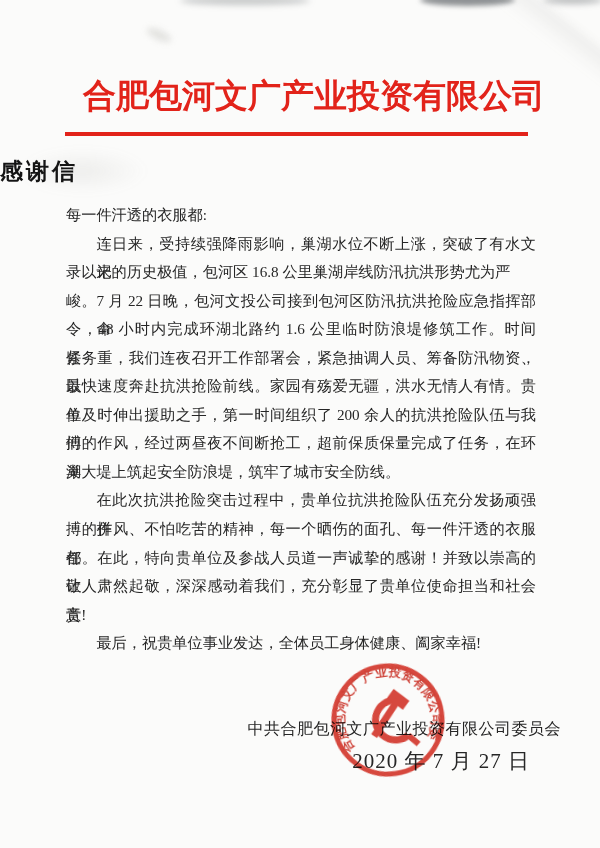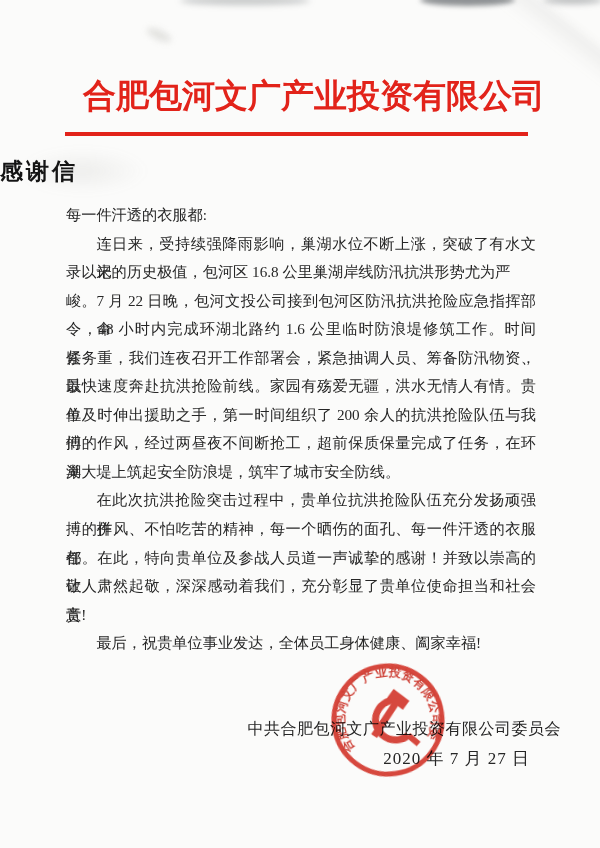--- a/index.html
+++ b/index.html
@@ -41,21 +41,21 @@
   .bline { height:28.55px; }
   .bline.fill { text-align:justify; text-align-last:justify; }
   .bline.indent { padding-left:30.4px; }
   
   .committee {
     position:absolute; top:719px; right:67px;
     font-size:16px; letter-spacing:0.5px; color:#262626; white-space:nowrap;
   }
   .sigdate {
     position:absolute; top:747px; right:98px;
-    font-size:17px; letter-spacing:1px; color:#262626; white-space:nowrap;
+    font-size:21px; letter-spacing:1px; color:#262626; white-space:nowrap;
   }
   
   .seal {
     position:absolute; left:322px; top:654px; width:132px; height:132px;
     transform:rotate(-8deg); mix-blend-mode:multiply; opacity:.93;
     filter:blur(.3px); pointer-events:none;
   }
 </style>
 </head>
 <body>

